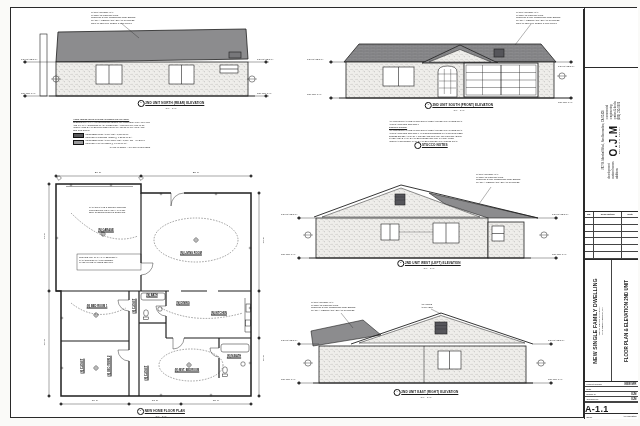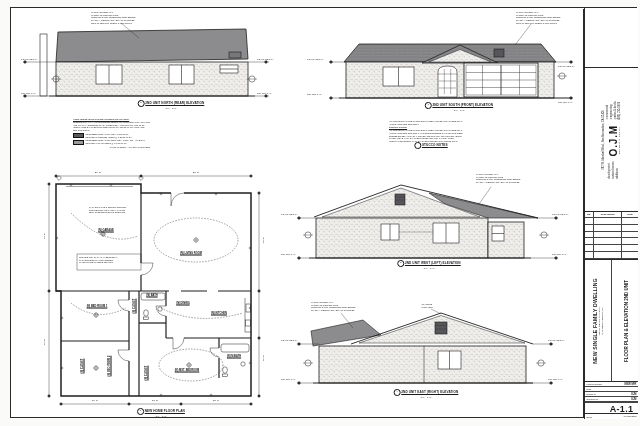--- a/index.html
+++ b/index.html
@@ -39,21 +39,21 @@
   .revhead div,.revrow div{box-sizing:border-box;border-right:0.6px solid #444;border-bottom:0.6px solid #444;}
   .revhead div{font-size:2.5px;text-align:center;font-weight:bold;line-height:5.6px;height:5.8px;}
   .revrow div{height:6.9px;}
   .rc1{width:9px;} .rc2{width:29px;} .rc3{width:16px;border-right:none!important;}
   .pt-title{font-size:5.1px;font-weight:bold;letter-spacing:0.2px;text-align:center;}
   .pt-sub{font-size:2.5px;text-align:center;line-height:1.35;}
   .st-title{font-size:4.5px;font-weight:bold;text-align:center;}
   .inforow{display:flex;justify-content:space-between;align-items:center;padding:0 1.5px;border-bottom:0.6px solid #444;height:5.1px;box-sizing:border-box;}
   .inforow .il{font-size:2.3px;color:#222;}
   .inforow .iv{font-size:2.6px;font-weight:bold;}
-  .sheetno{font-size:9px;font-weight:bold;text-align:center;line-height:12px;letter-spacing:0.3px;margin-left:20px;}
+  .sheetno{font-size:9px;font-weight:bold;text-align:left;line-height:12px;letter-spacing:0.3px;}
   .scalerow{display:flex;justify-content:space-between;align-items:center;padding:0 1.5px;height:5px;box-sizing:border-box;}
 </style>
 </head>
 <body>
 
 <div class="page">
   <div class="sheet">
     <div class="inner">
 
       <svg width="573" height="411" viewBox="0 0 573 411">

